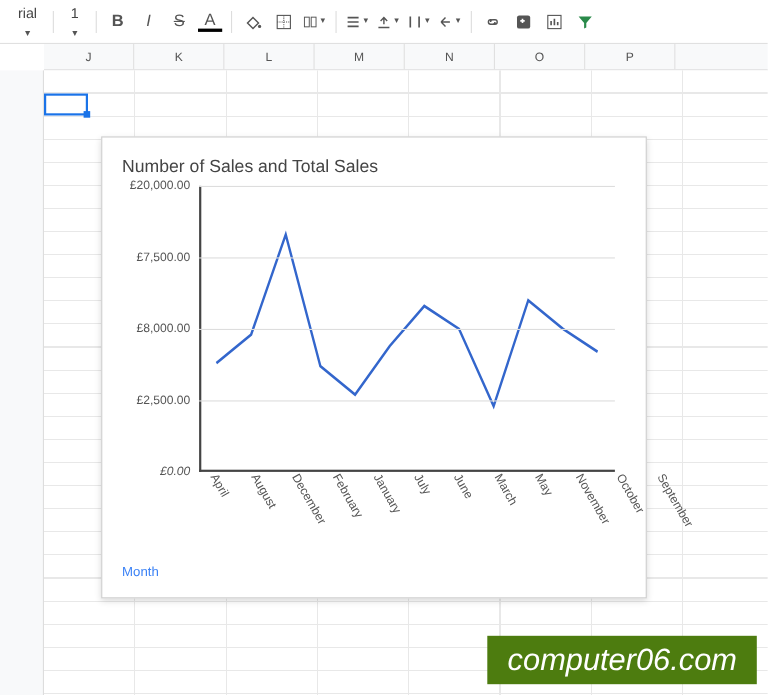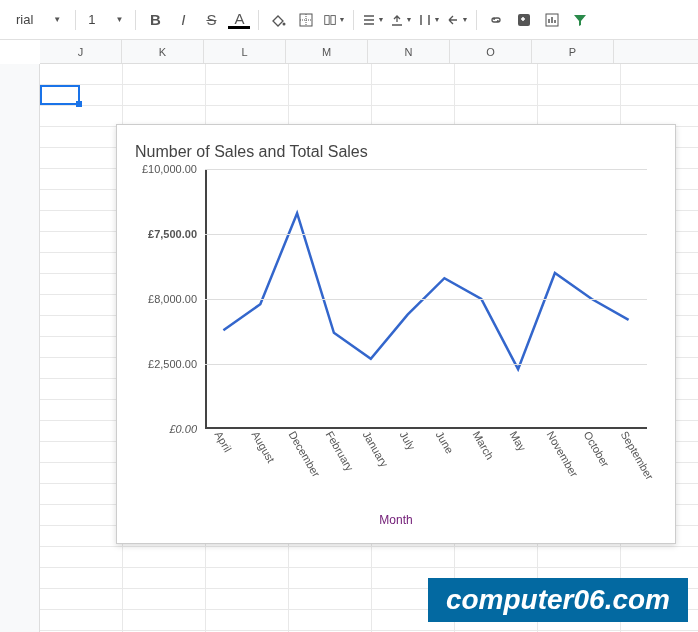--- a/index.html
+++ b/index.html
@@ -19,23 +19,24 @@
     gap: 6px;
     padding: 4px 10px;
     height: 40px;
     border-bottom: 1px solid #e0e0e0;
     font-size: 13px;
     color: #444;
   }
   .tb-sel {
     display: flex;
     align-items: center;
-    gap: 20px;
+    gap: 7px;
     padding: 2px 4px;
     border: none;
+    flex-direction: column;
   }
   .tb-sel .caret { font-size: 8px; color: #555; }
   .tb-btn {
     width: 22px;
     height: 22px;
     display: flex;
     align-items: center;
     justify-content: center;
     color: #555;
     font-size: 15px;
@@ -94,23 +95,23 @@
     content: '';
     position: absolute;
     right: -4px; bottom: -4px;
     width: 6px; height: 6px;
     background: #1a73e8;
   }
 
   
   .chart {
     position: absolute;
-    left: 76px;
+    left: 52px;
     top: 60px;
-    width: 560px;
+    width: 496px;
     height: 420px;
     background: #fff;
     border: 1px solid #ccc;
     box-shadow: 0 2px 6px rgba(0,0,0,0.15);
     padding: 18px 18px 10px 18px;
   }
   .chart-title {
     font-size: 16px;
     color: #444;
     margin-bottom: 8px;
@@ -157,36 +158,35 @@
   .x-label {
     position: absolute;
     top: 0;
     transform-origin: top left;
     transform: rotate(60deg);
     font-size: 11px;
     color: #555;
     white-space: nowrap;
   }
   .axis-title {
-    text-align: center;
     font-size: 12px;
-    color: #701a75;
+    color: #3b82f6;
     margin-top: 4px;
   }
 
   
   .watermark {
     position: absolute;
     right: 10px;
     bottom: 10px;
-    background: #0369a1;
+    background: #4d7c0f;
     color: #fff;
     font-size: 28px;
     font-style: italic;
-    font-weight: 700;
+    font-weight: 400;
     padding: 6px 18px;
     font-family: Arial, sans-serif;
   }
 </style>
 </head>
 <body>
 
 <div class="toolbar">
   <div class="tb-sel font-btn">
     <span>rial</span>
@@ -294,23 +294,23 @@
         <div class="x-axis-line"></div>
         <svg class="line" preserveAspectRatio="none" viewBox="0 0 442 260">
             <path d="M18.4 161.2 L55.3 135.2 L92.1 44.2 L128.9 163.8 L165.8 189.8 L202.6 145.6 L239.4 109.2 L276.3 130.0 L313.1 200.2 L349.9 104.0 L386.8 130.0 L423.6 150.8 " fill="none" stroke="#3366cc" stroke-width="2.5"></path>
           </svg>
       <div class="y-label" style="top: 260px; font-style: italic;">£0.00</div>
           <div class="y-grid" style="top: 195px;"></div>
           <div class="y-label" style="top: 195px; margin-left: 28px;">£2,500.00</div>
           <div class="y-grid" style="top: 130px;"></div>
           <div class="y-label" style="top: 130px;">£8,000.00</div>
           <div class="y-grid" style="top: 65px;"></div>
-          <div class="y-label" style="top: 65px; font-weight: bold;">£7,500.00</div>
+          <div class="y-label" style="top: 65px;">£7,500.00</div>
           <div class="y-grid" style="top: 0px;"></div>
-          <div class="y-label" style="top: 0px;">£10,000.00</div>
+          <div class="y-label" style="top: 0px;">£20,000.00</div>
         </div>
       <div class="x-labels">
           <div class="x-label" style="left: 18.4167px;">April</div>
           <div class="x-label" style="left: 55.25px;">August</div>
           <div class="x-label" style="left: 92.0833px;">December</div>
           <div class="x-label" style="left: 128.917px;">February</div>
           <div class="x-label" style="left: 165.75px;">January</div>
           <div class="x-label" style="left: 202.583px;">July</div>
           <div class="x-label" style="left: 239.417px;">June</div>
           <div class="x-label" style="left: 276.25px;">March</div>

